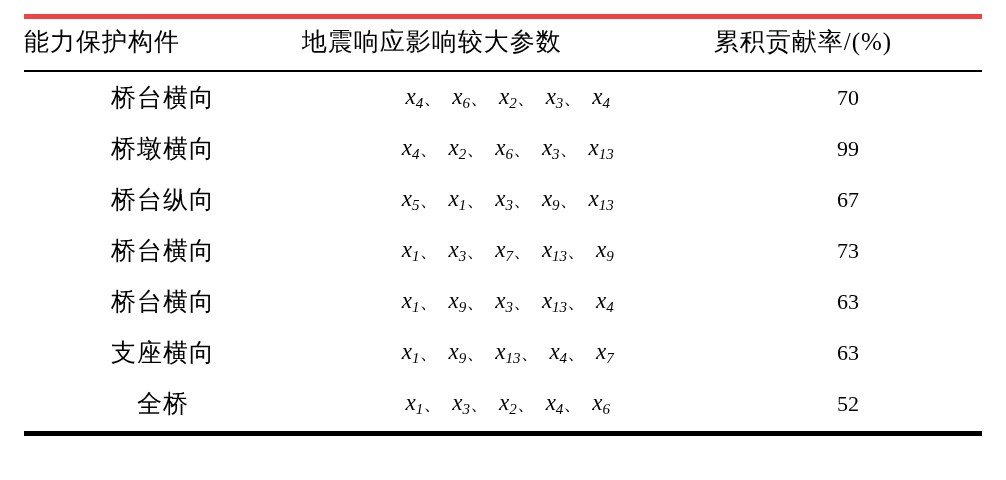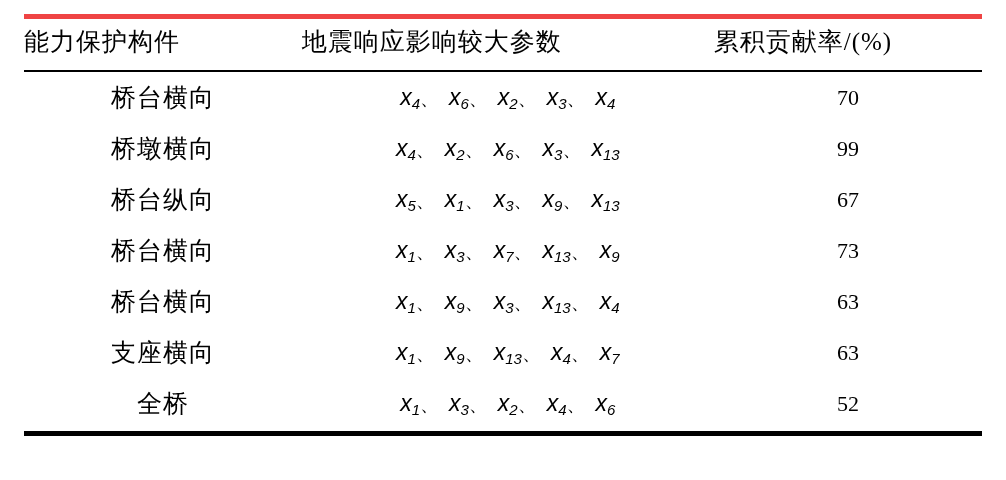--- a/index.html
+++ b/index.html
@@ -56,21 +56,21 @@
   }
   td.params {
     font-size: 22px;
     white-space: nowrap;
   }
   td.rate {
     font-size: 22px;
   }
   .pvar {
     font-style: italic;
-    font-family: Liberation Sans, sans-serif;
+    font-family: Liberation Serif, serif;
     font-size: 23px;
   }
   .pvar sub {
     font-style: italic;
     font-size: 15px;
     vertical-align: baseline;
     position: relative;
     bottom: -4px;
   }
   .sep {

